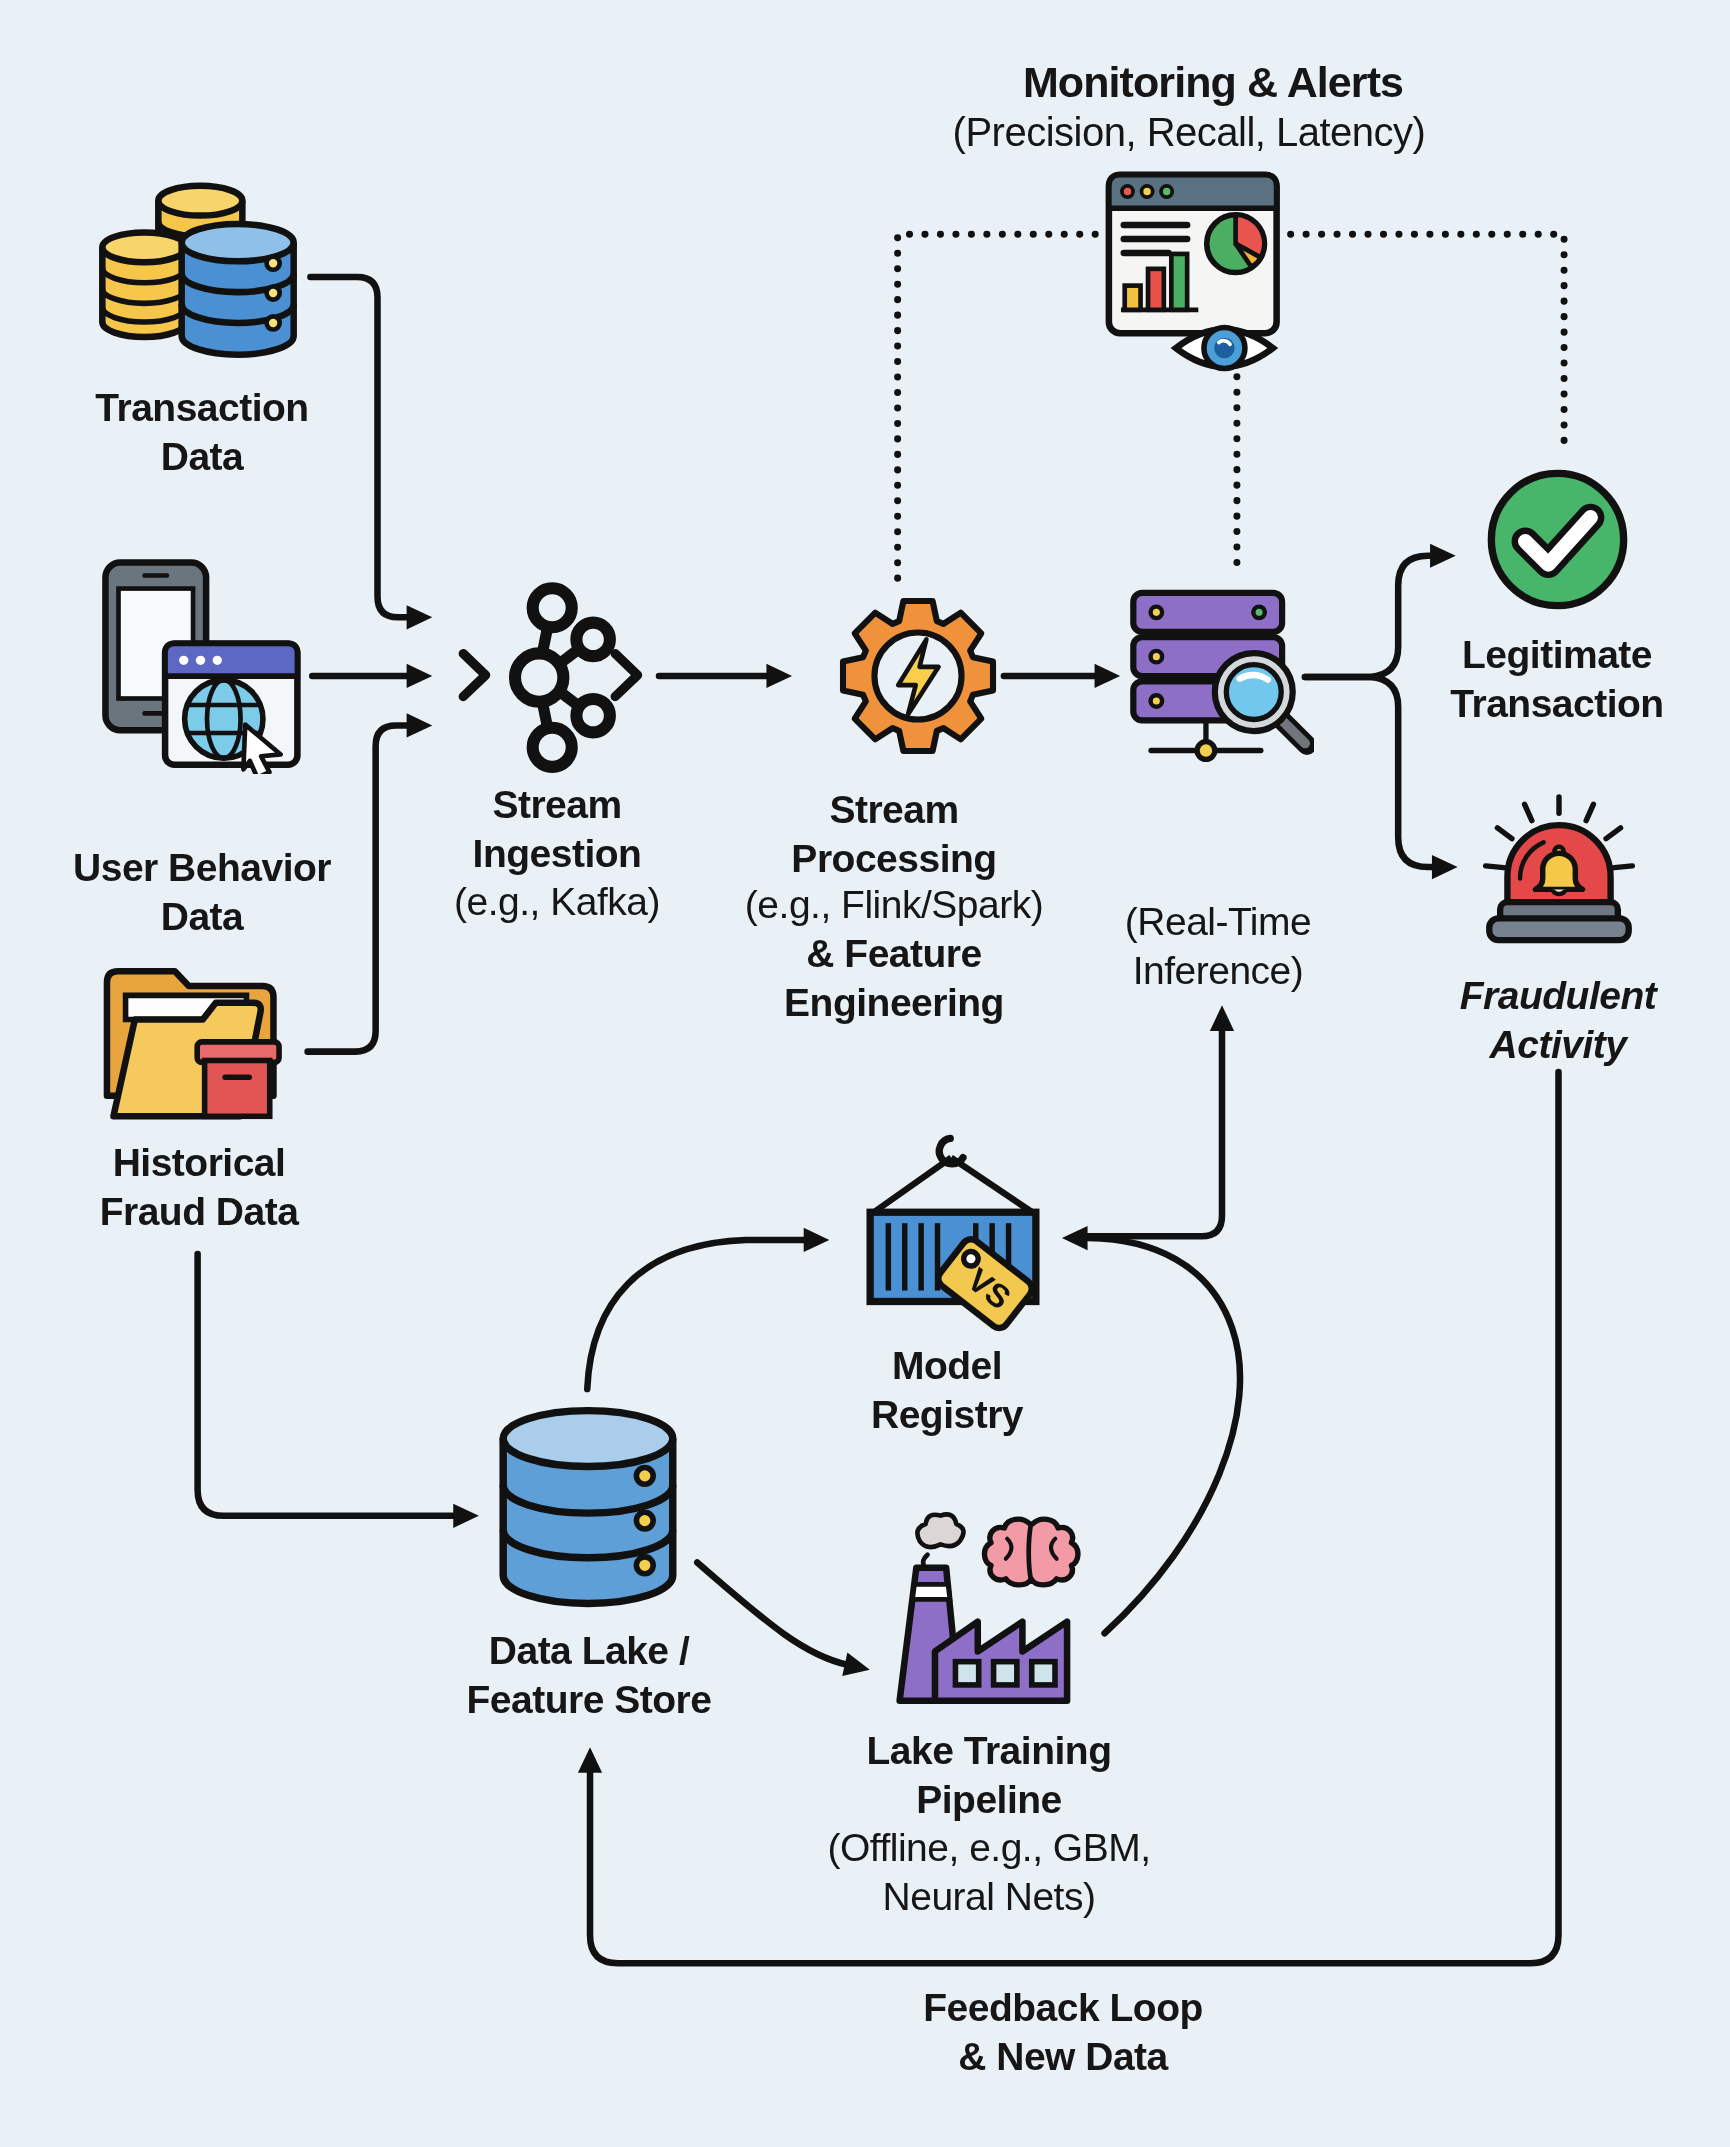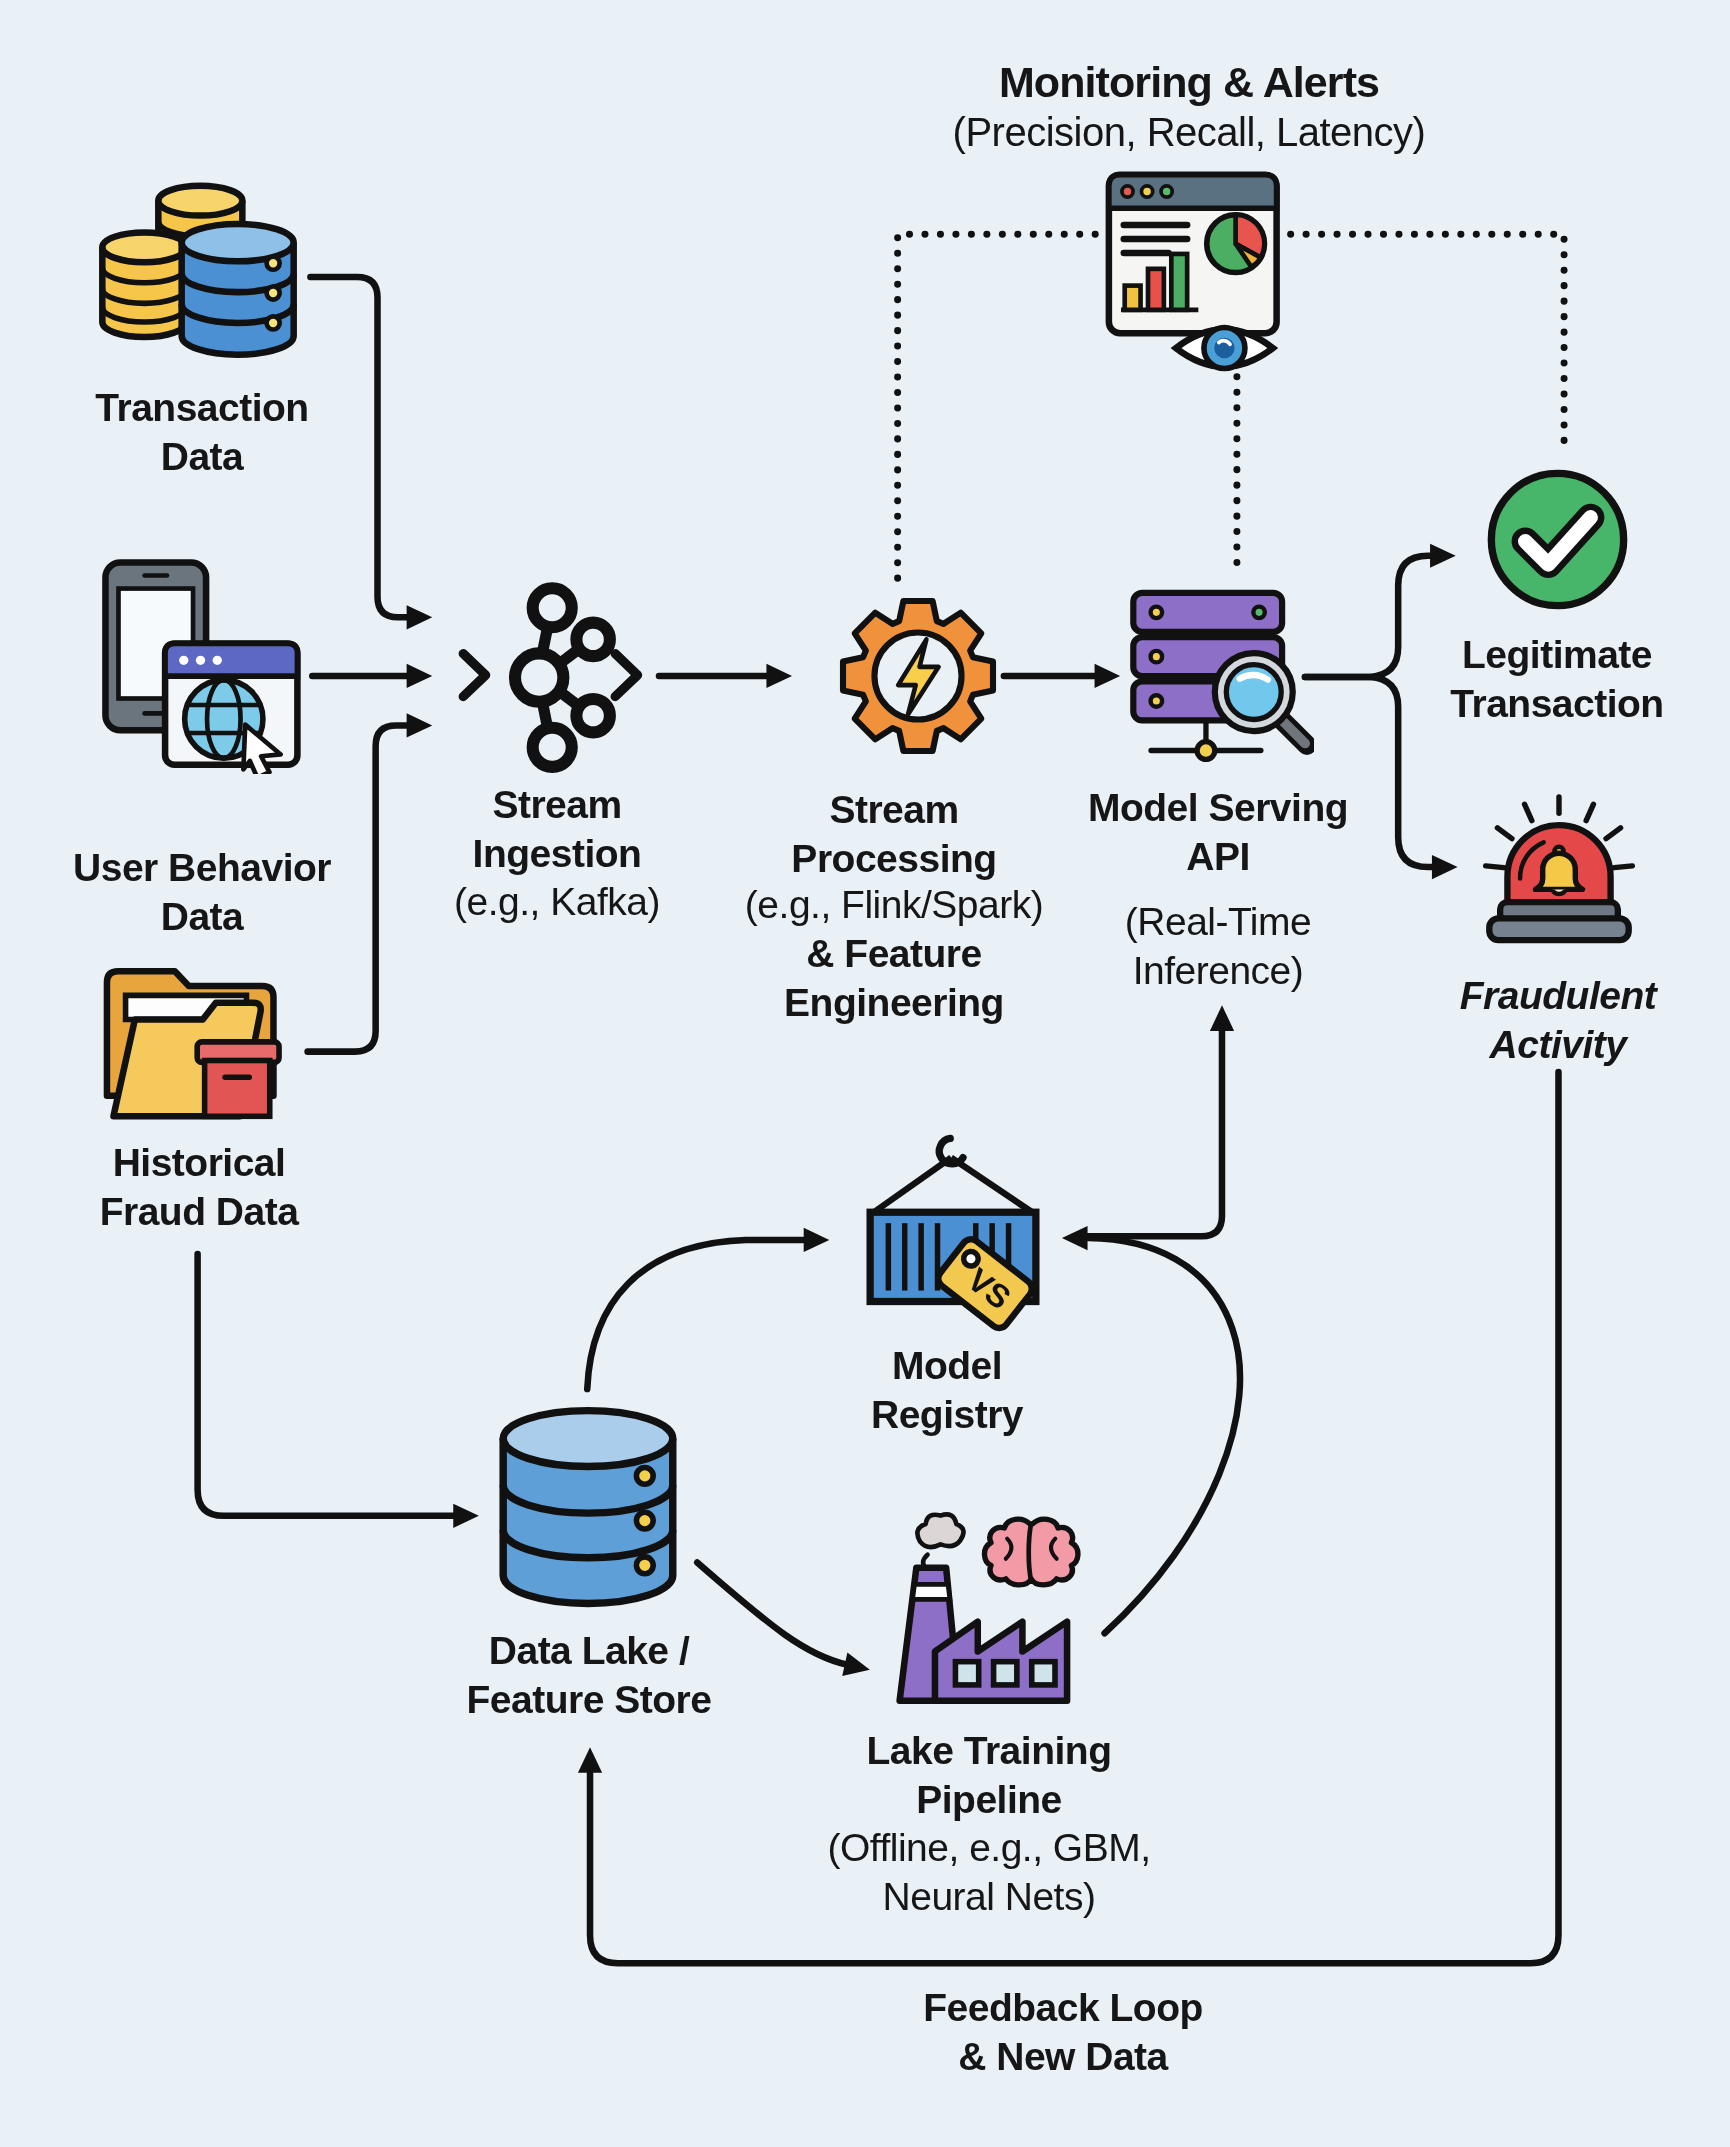--- a/index.html
+++ b/index.html
@@ -1,21 +1,21 @@
 <!DOCTYPE html>
 <html style="font-size:15px"><head>
 <meta charset="utf-8">
 <style>
   html,body{margin:0;padding:0;background:#e9f0f6;}
   .canvas{position:relative;width:1730px;height:2148px;background:#e9f0f6;
           font-family:"Liberation Sans",sans-serif;color:#161616;overflow:hidden;}
   .lbl{position:absolute;transform:translateX(-50%);text-align:center;white-space:pre-line;
        font-weight:bold;font-size:39px;line-height:49px;letter-spacing:-0.5px;}
   .sub{font-weight:normal;}
-  .title{font-size:43px;letter-spacing:-0.9px;}
+  .title{font-size:43px;letter-spacing:-0.9px;margin-left:24px;}
   .subtitle{font-size:40px;font-weight:normal;}
   .icon{position:absolute;}
   #wires{position:absolute;left:0;top:0;pointer-events:none;}
 </style>
 </head>
 <body>
 
 <div class="canvas">
 
   <svg id="wires" width="1730" height="2148" viewBox="0 0 1856 2304">
@@ -257,22 +257,20 @@
   <div class="lbl" style="left:557px;top:780px;">Stream
 Ingestion</div>
   <div class="lbl sub" style="left:557px;top:877px;">(e.g., Kafka)</div>
 
   <div class="lbl" style="left:894px;top:785px;">Stream
 Processing</div>
   <div class="lbl sub" style="left:894px;top:880px;">(e.g., Flink/Spark)</div>
   <div class="lbl" style="left:894px;top:929px;">&amp; Feature
 Engineering</div>
 
-  <div class="lbl" style="left:1218px;top:783px;">Model Serving
-API</div>
   <div class="lbl sub" style="left:1218px;top:897px;">(Real-Time
 Inference)</div>
 
   <div class="lbl" style="left:1557px;top:630px;">Legitimate
 Transaction</div>
   <div class="lbl" style="left:1558px;top:971px;font-style:italic;">Fraudulent
 Activity</div>
 
   <div class="lbl" style="left:947px;top:1341px;">Model
 Registry</div>

